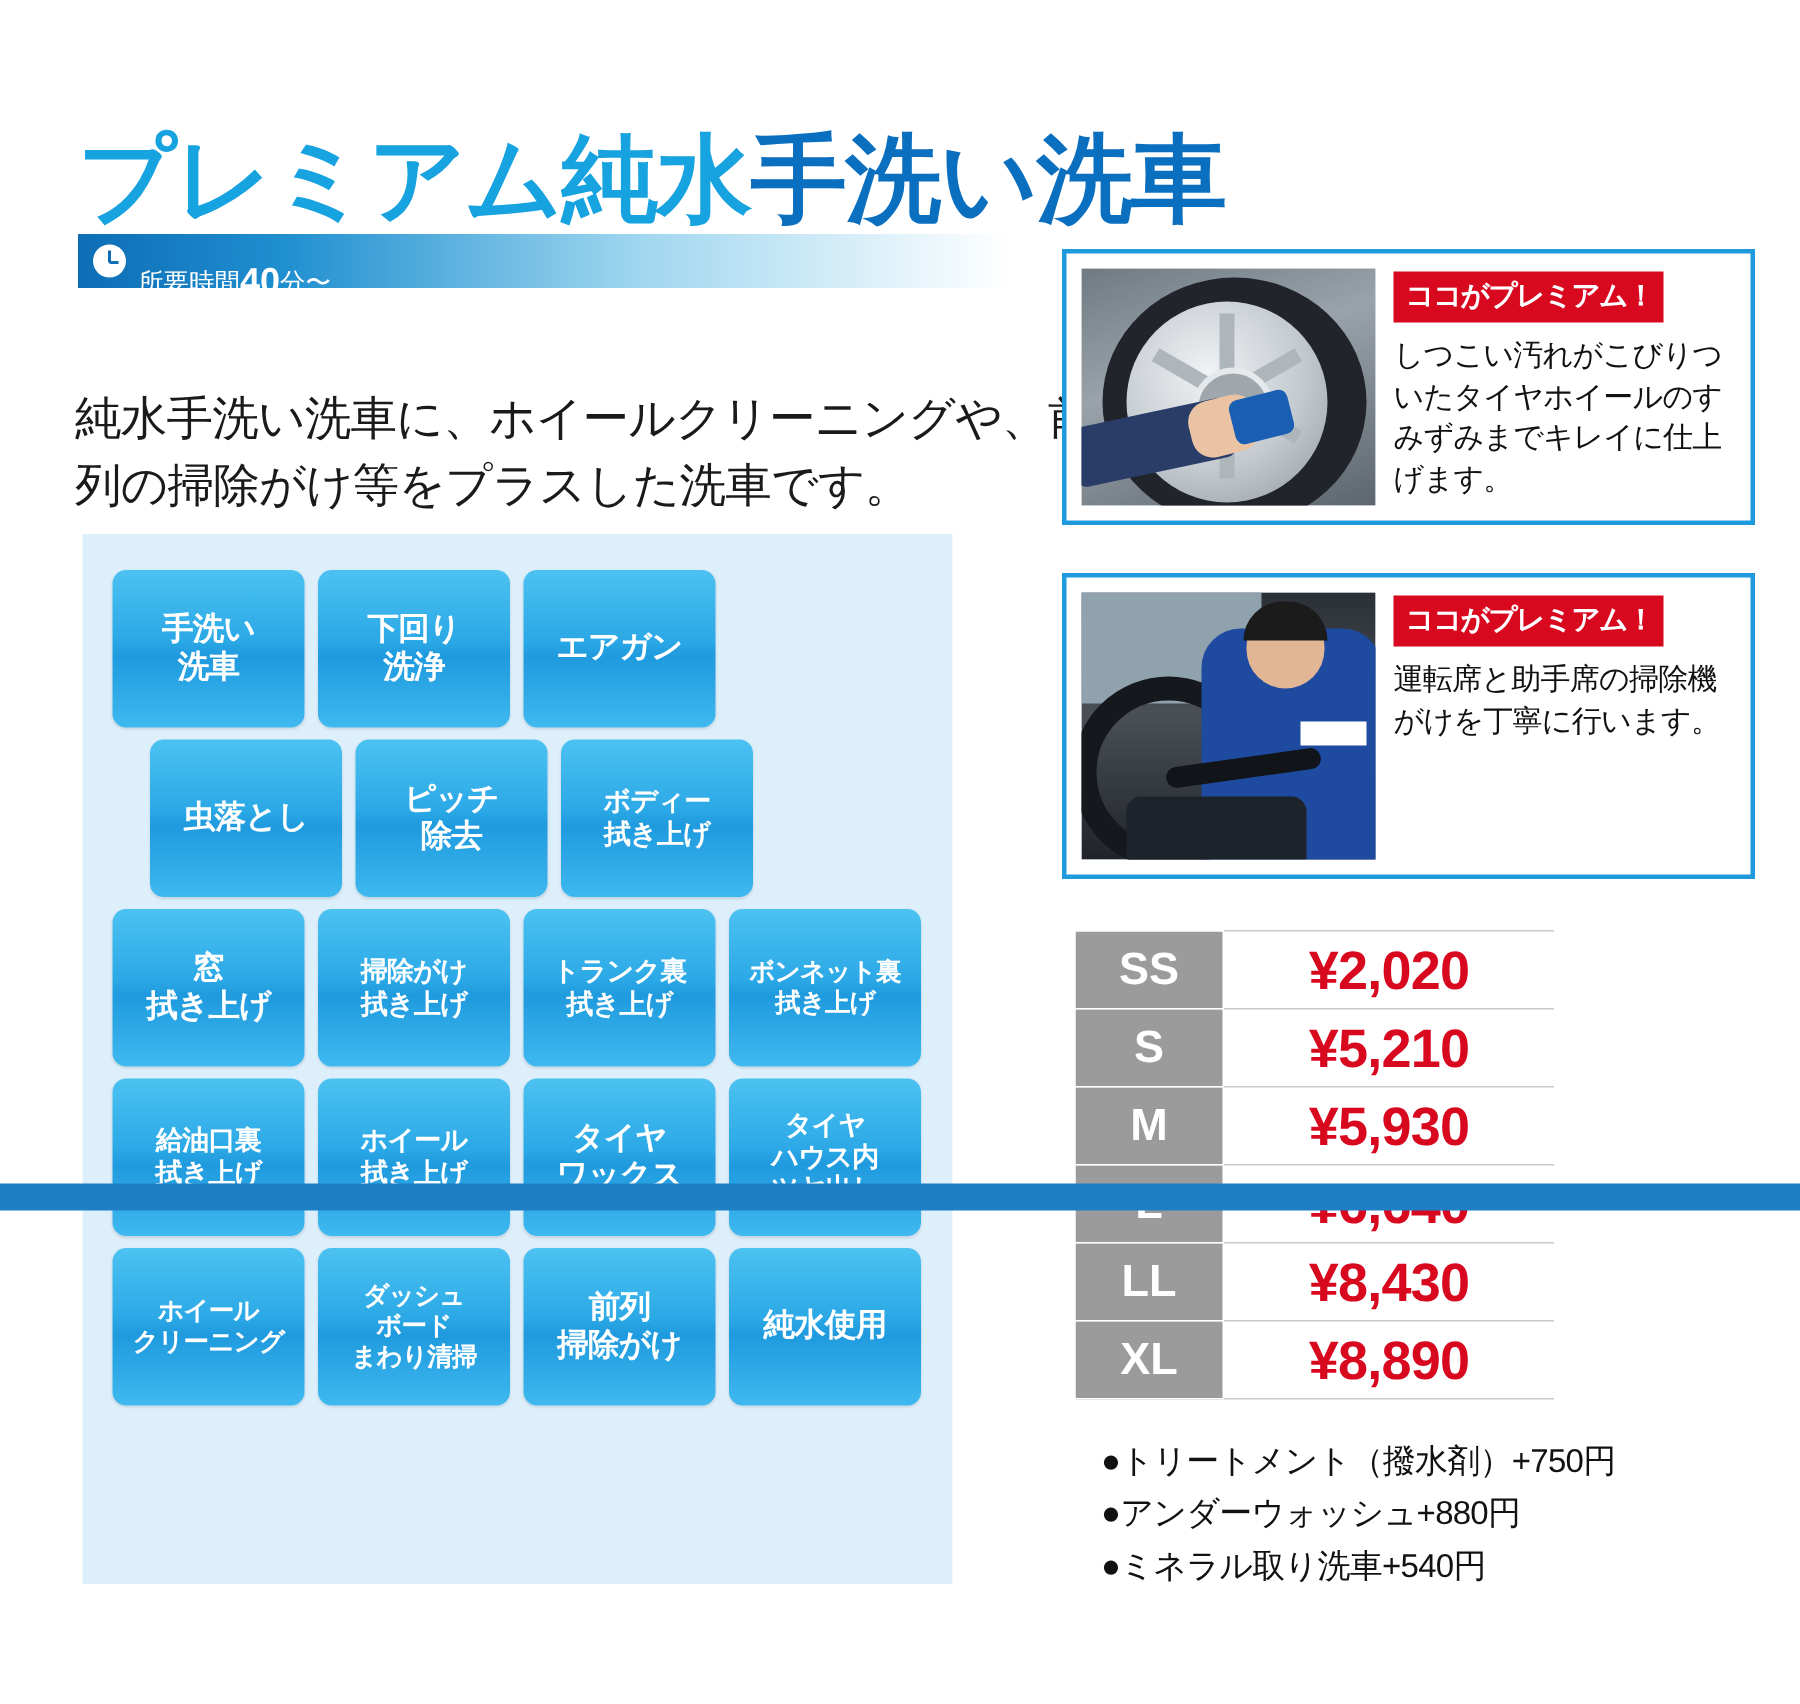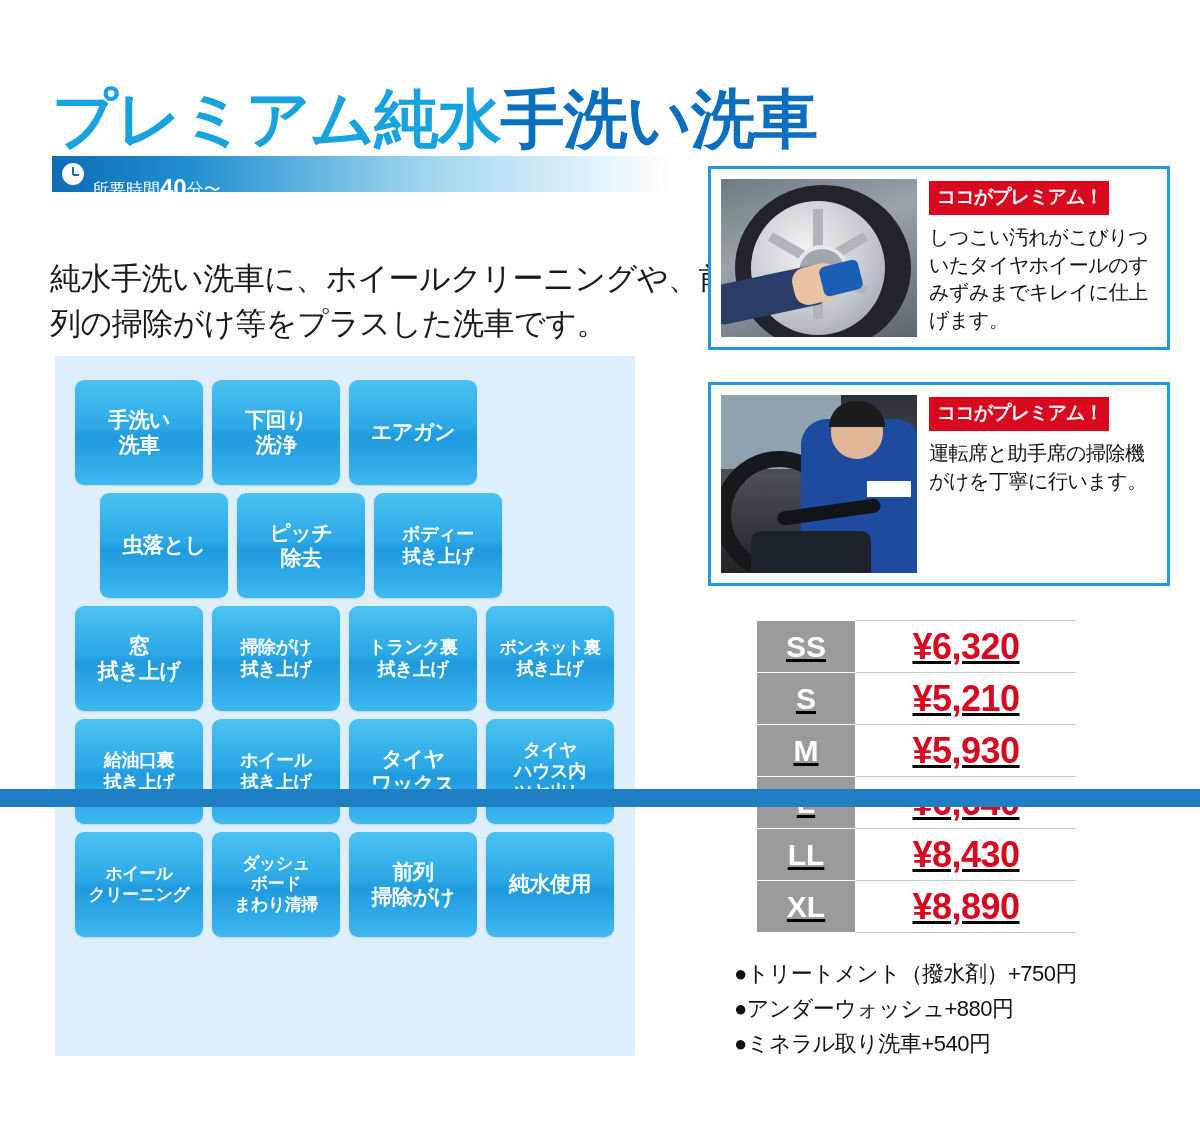--- a/index.html
+++ b/index.html
@@ -214,25 +214,24 @@
   .ph2-person { position:absolute; right:-4px; top:24px; width:120px; height:160px; background:#1e4aa0; border-radius:26px 26px 0 0; }
   .ph2-head { position:absolute; right:34px; top:10px; width:52px; height:54px; border-radius:26px; background:#e0b694; }
   .ph2-hair { position:absolute; right:32px; top:6px; width:56px; height:26px; border-radius:26px 26px 0 0; background:#1b1b1b; }
   .ph2-badge { position:absolute; right:6px; top:86px; width:44px; height:16px; background:#ffffff; }
   .ph2-nozzle { position:absolute; left:56px; top:110px; width:104px; height:14px; background:#111418; border-radius:7px; transform:rotate(-8deg); }
   .ph2-seat { position:absolute; left:30px; bottom:0; width:120px; height:42px; background:#1d232b; border-radius:10px 10px 0 0; }
 
   
   .price-table {
     position: absolute;
-    left: 756px;
+    left: 716px;
     top: 620px;
     width: 320px;
     border-collapse: collapse;
-    text-decoration: underline;
   }
   .price-table td {
     border: 1px solid #ffffff;
     height: 51px;
     padding: 0;
   }
   .price-table .size {
     width: 98px;
     background: #9b9b9b;
     color: #ffffff;
@@ -364,21 +363,21 @@
     <div class="prem-body">
       <div class="prem-badge">ココがプレミアム！</div>
       <div class="prem-text">運転席と助手席の掃除機がけを丁寧に行います。</div>
     </div>
   </div>
 
   <table class="price-table">
     <tbody id="price-body">
         <tr>
           <td class="size">SS</td>
-          <td class="price">¥6,320</td>
+          <td class="price">¥2,020</td>
         </tr>
         <tr>
           <td class="size">S</td>
           <td class="price">¥5,210</td>
         </tr>
         <tr>
           <td class="size">M</td>
           <td class="price">¥5,930</td>
         </tr>
         <tr>

